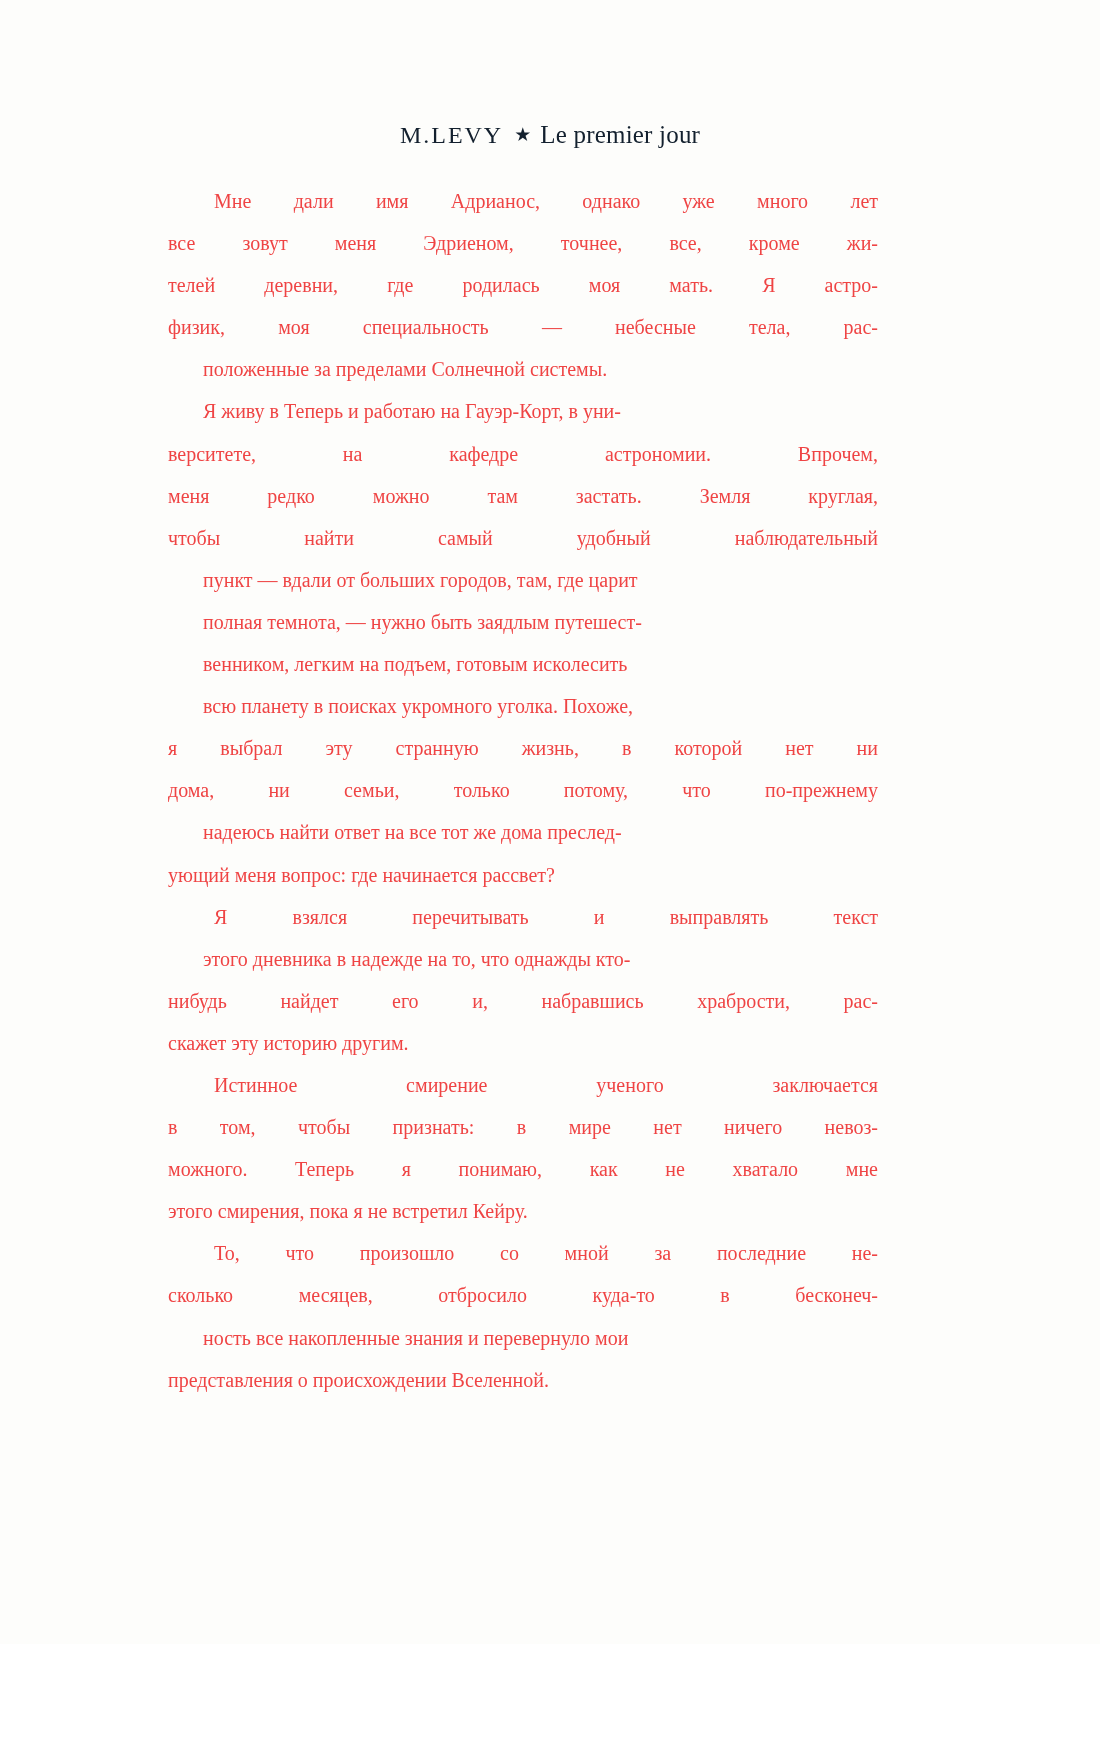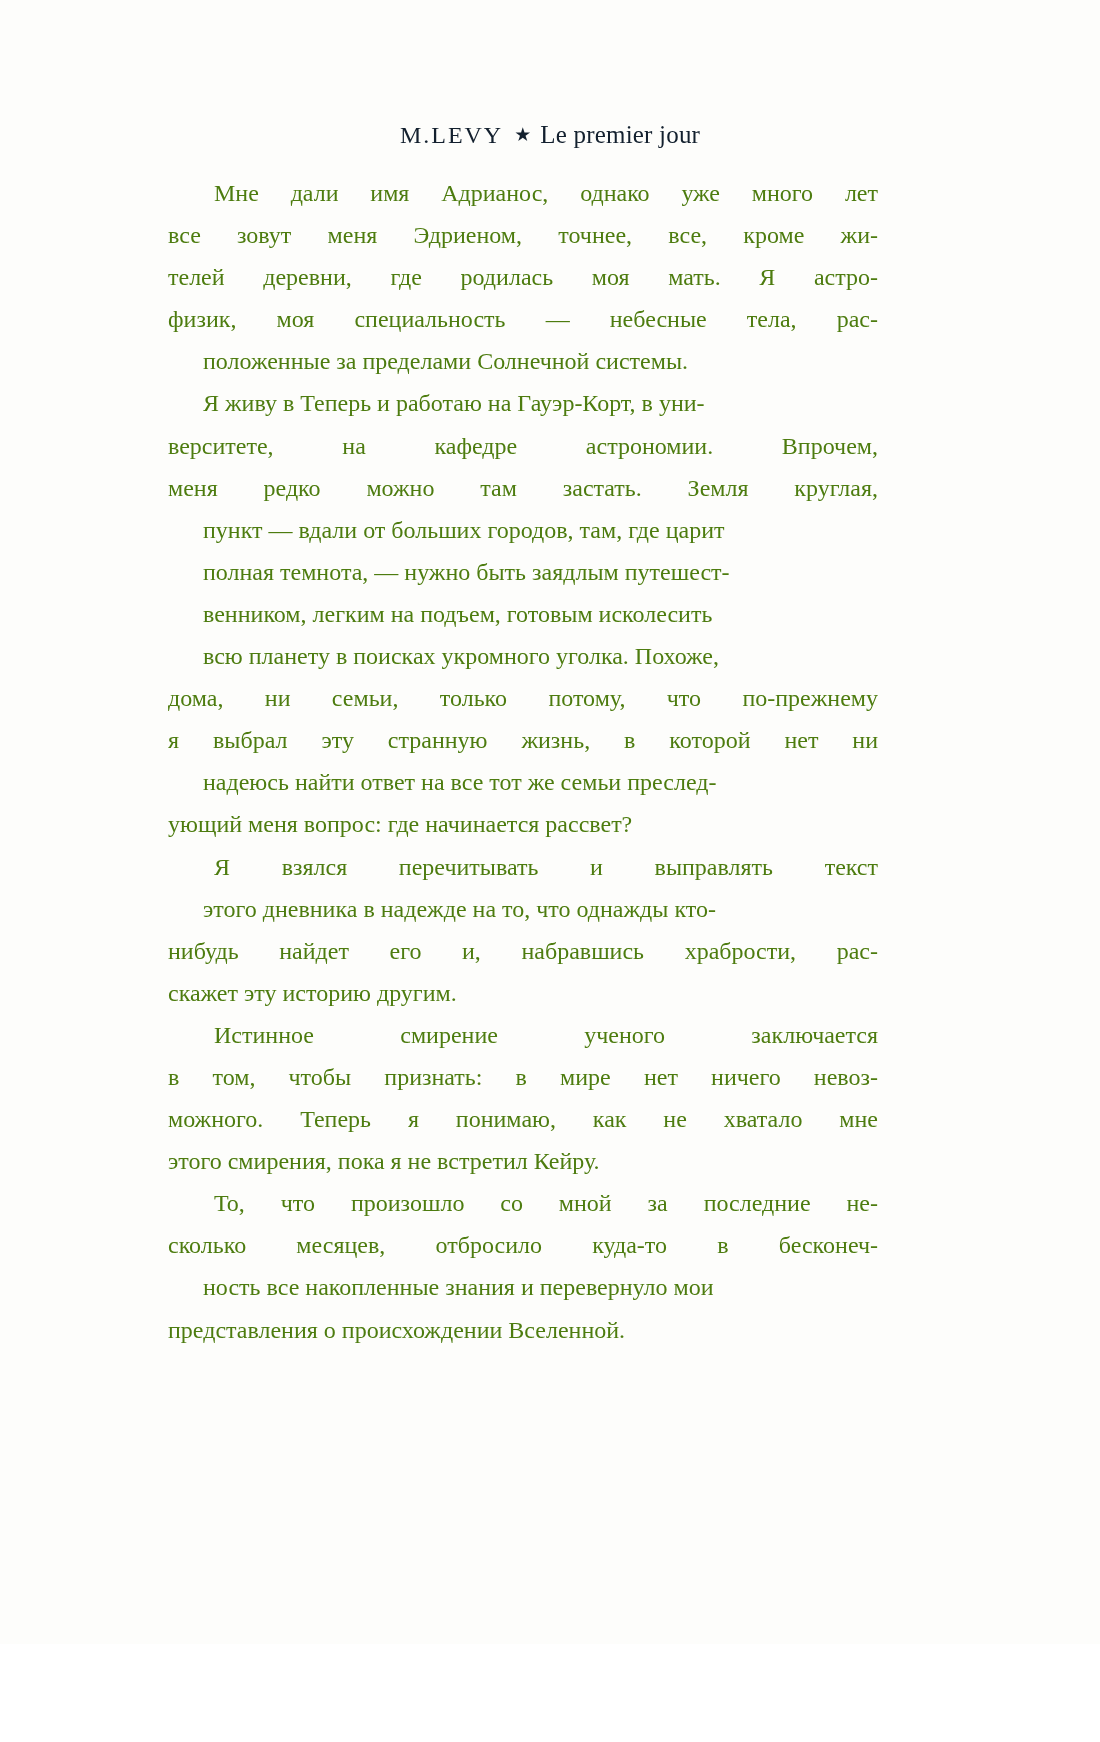--- a/index.html
+++ b/index.html
@@ -47,26 +47,26 @@
     color: #13202e;
   }
   .rh-title {
     font-size: 25px;
     letter-spacing: 0.2px;
   }
 
   
   .textblock {
     position: absolute;
-    top: 172px;
+    top: 180px;
     left: 168px;
     width: 710px;
-    font-size: 24px;
+    font-size: 20px;
     line-height: 42.1px;
-    color: #4d7c0f;
+    color: #ef4444;
     text-align: justify;
     text-justify: inter-word;
   }
 
   .para {
     margin: 0;
     padding: 0;
     text-align: justify;
   }
 
@@ -105,27 +105,28 @@
 
     <div class="para">
       <span class="line"><span class="ind"></span><span>Мне дали имя Адрианос, однако уже много лет</span></span>
       <span class="line">все зовут меня Эдриеном, точнее, все, кроме жи-</span>
       <span class="line">телей деревни, где родилась моя мать. Я астро-</span>
       <span class="line">физик, моя специальность — небесные тела, рас-</span>
       <span class="line tight">положенные за пределами Солнечной системы.</span>
       <span class="line tight">Я живу в Теперь и работаю на Гауэр-Корт, в уни-</span>
       <span class="line">верситете, на кафедре астрономии. Впрочем,</span>
       <span class="line">меня редко можно там застать. Земля круглая,</span>
+      <span class="line">чтобы найти самый удобный наблюдательный</span>
       <span class="line tight">пункт — вдали от больших городов, там, где царит</span>
       <span class="line tight">полная темнота, — нужно быть заядлым путешест-</span>
       <span class="line tight">венником, легким на подъем, готовым исколесить</span>
       <span class="line tight">всю планету в поисках укромного уголка. Похоже,</span>
+      <span class="line">я выбрал эту странную жизнь, в которой нет ни</span>
       <span class="line">дома, ни семьи, только потому, что по-прежнему</span>
-      <span class="line">я выбрал эту странную жизнь, в которой нет ни</span>
-      <span class="line tight">надеюсь найти ответ на все тот же семьи преслед-</span>
+      <span class="line tight">надеюсь найти ответ на все тот же дома преслед-</span>
       <span class="line last">ующий меня вопрос: где начинается рассвет?</span>
     </div>
 
     <div class="para">
       <span class="line"><span class="ind"></span><span>Я взялся перечитывать и выправлять текст</span></span>
       <span class="line tight">этого дневника в надежде на то, что однажды кто-</span>
       <span class="line">нибудь найдет его и, набравшись храбрости, рас-</span>
       <span class="line last">скажет эту историю другим.</span>
     </div>
 

